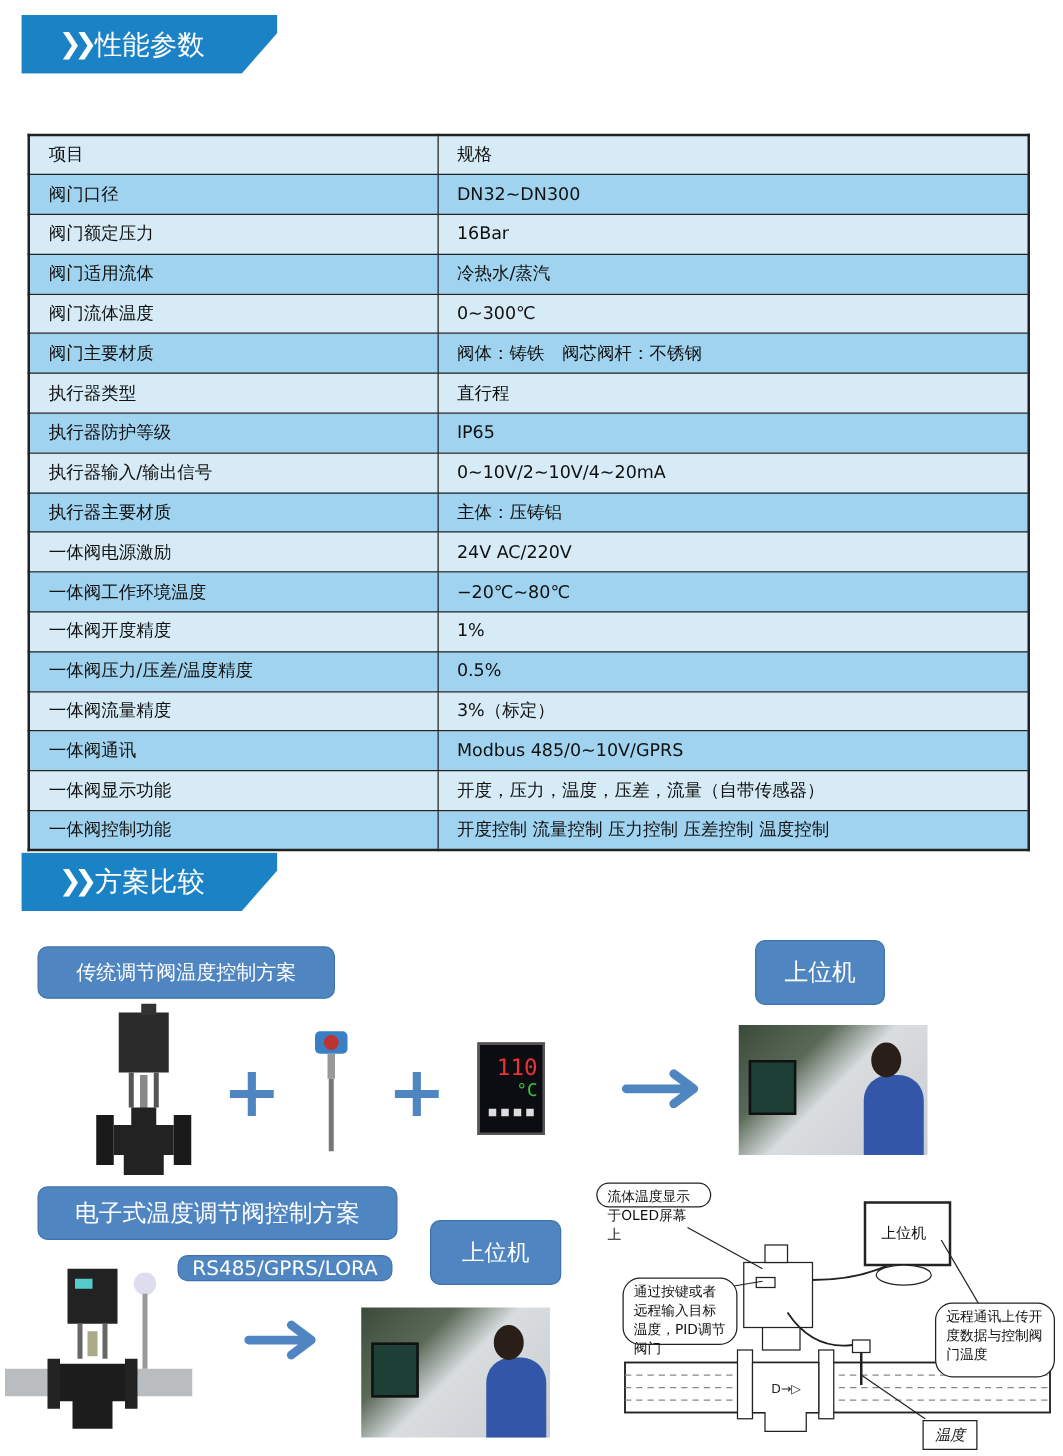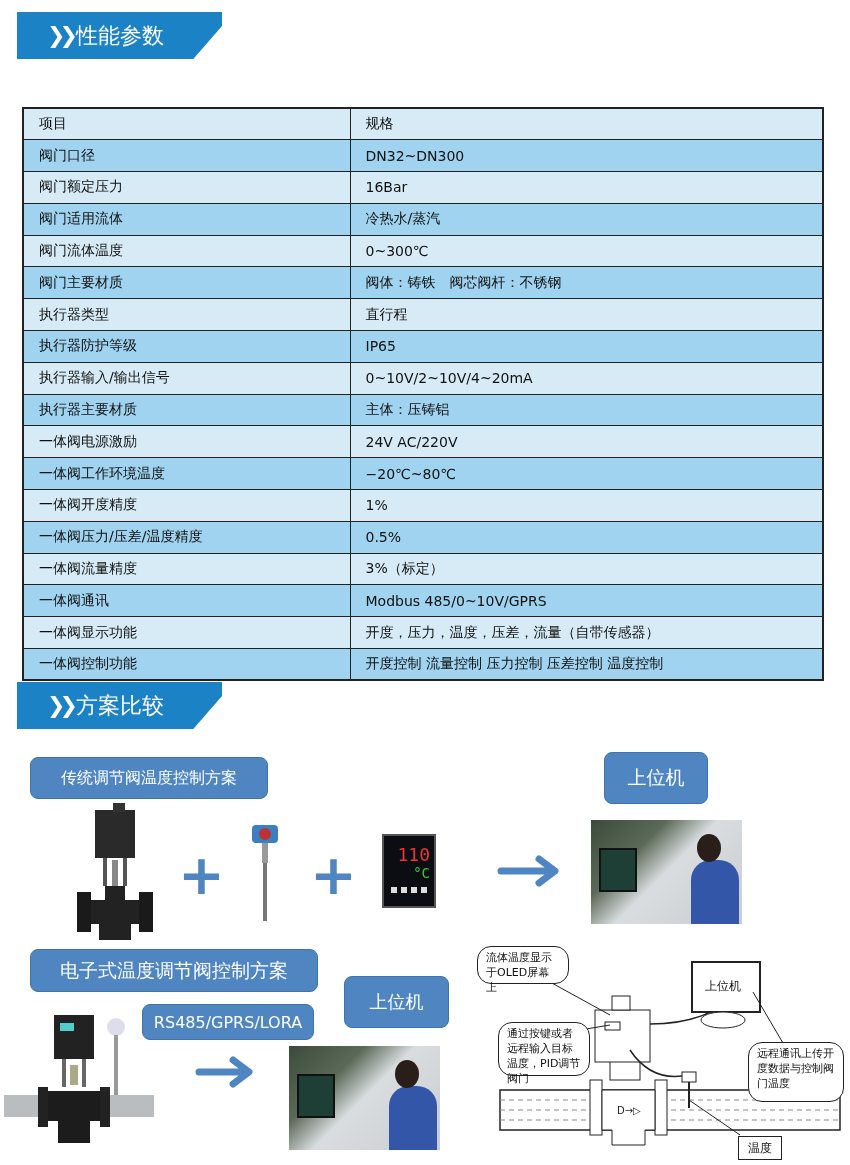--- a/index.html
+++ b/index.html
@@ -150,21 +150,21 @@
 
 <div class="pill" style="left:604px;top:752px;width:104px;height:52px;font-size:19px;">上位机</div>
 
 <div class="img" style="left:591px;top:820px;width:151px;height:104px;background:linear-gradient(135deg,#3b4a3a 0%,#5b6a58 30%,#d9dde0 50%,#c8ccd0 100%);">
   <div style="position:absolute;left:8px;top:28px;width:38px;height:44px;background:#1e3f36;border:2px solid #111;"></div>
   <div style="position:absolute;left:100px;top:40px;width:48px;height:64px;background:#3356a8;border-radius:20px 20px 0 0;"></div>
   <div style="position:absolute;left:106px;top:14px;width:24px;height:28px;background:#2a1e18;border-radius:50%;"></div>
 </div>
 
 <div class="pill" style="left:30px;top:949px;width:288px;height:43px;font-size:19px;">电子式温度调节阀控制方案</div>
-<div class="pill" style="left:142px;top:1004px;width:172px;height:36px;font-size:16px;font-family:'DejaVu Sans',sans-serif;">RS485/GPRS/LORA</div>
+<div class="pill" style="left:142px;top:1004px;width:172px;height:21px;font-size:16px;font-family:'DejaVu Sans',sans-serif;">RS485/GPRS/LORA</div>
 <div class="pill" style="left:344px;top:976px;width:105px;height:52px;font-size:18px;">上位机</div>
 
 <svg class="img" style="left:4px;top:1005px;" width="150" height="150" viewBox="0 0 150 150">
   <rect x="0" y="90" width="150" height="22" fill="#b9bdbf"></rect>
   <rect x="50" y="10" width="40" height="44" fill="#222"></rect>
   <rect x="56" y="18" width="14" height="8" fill="#5cc"></rect>
   <rect x="58" y="54" width="4" height="28" fill="#666"></rect>
   <rect x="78" y="54" width="4" height="28" fill="#666"></rect>
   <rect x="66" y="60" width="8" height="20" fill="#aa8"></rect>
   <rect x="34" y="82" width="10" height="40" fill="#222"></rect>
@@ -209,17 +209,17 @@
 
   <rect x="222" y="22" width="68" height="50" fill="#fff" stroke="#222" stroke-width="2"></rect>
   <ellipse cx="253" cy="80" rx="22" ry="8" fill="#fff" stroke="#222"></ellipse>
 
   <line x1="80" y1="42" x2="140" y2="75" stroke="#222"></line>
   <line x1="80" y1="95" x2="140" y2="85" stroke="#222"></line>
   <line x1="283" y1="52" x2="320" y2="115" stroke="#222"></line>
   <line x1="219" y1="160" x2="270" y2="195" stroke="#222"></line>
 </svg>
 
-<div class="callout" style="left:477px;top:946px;width:92px;height:38px;">流体温度显示于OLED屏幕上</div>
+<div class="callout" style="left:477px;top:946px;width:92px;height:20px;">流体温度显示于OLED屏幕上</div>
 <div class="callout" style="left:498px;top:1022px;width:92px;height:54px;">通过按键或者远程输入目标温度，PID调节阀门</div>
 <div class="callout" style="left:748px;top:1042px;width:96px;height:60px;">远程通讯上传开度数据与控制阀门温度</div>
 <div style="position:absolute;left:705px;top:978px;font-size:12px;">上位机</div>
-<div class="boxlabel" style="left:738px;top:1136px;width:44px;height:24px;">温度</div>
+<div class="boxlabel" style="left:738px;top:1136px;width:44px;height:24px;font-style:italic;">温度</div>
 
 </body></html>

